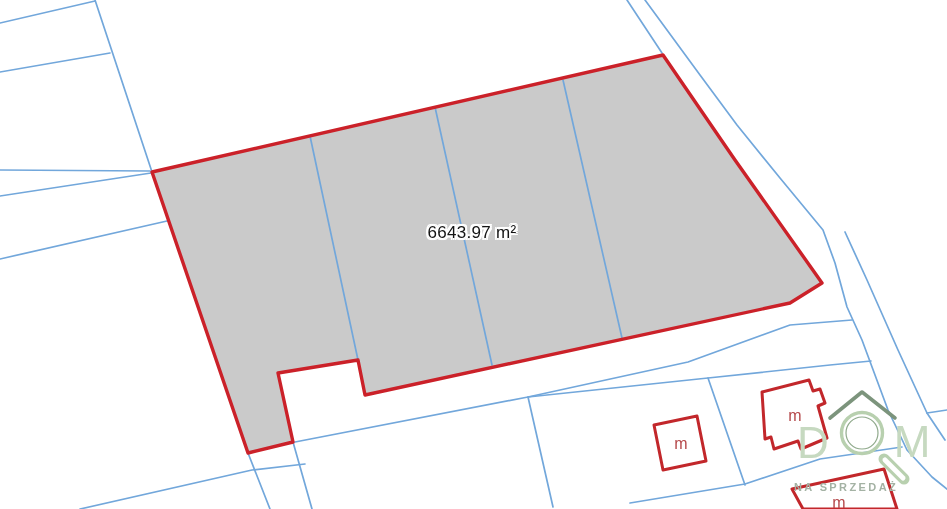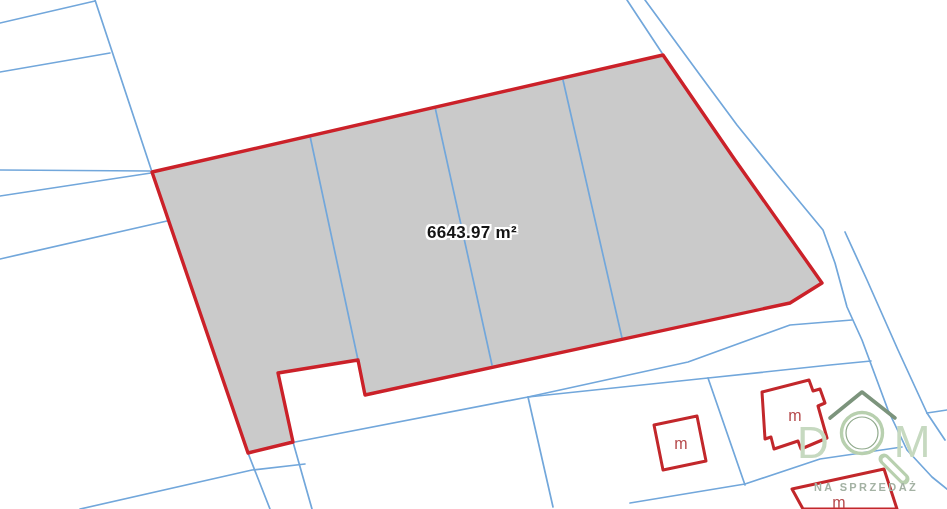--- a/index.html
+++ b/index.html
@@ -12,40 +12,39 @@
   }
   .stage svg{position:absolute;left:0;top:0;}
   .overlay{
     position:absolute;
     transform:translate(-50%,-50%);
     white-space:nowrap;
     pointer-events:none;
   }
   .area-label{
     font-size:17px;
-    font-weight:bold;
+    font-weight:normal;
     color:#141414;
     letter-spacing:.3px;
     text-shadow:
       -2px -2px 0 #fff, 2px -2px 0 #fff, -2px 2px 0 #fff, 2px 2px 0 #fff,
       -2px 0 0 #fff, 2px 0 0 #fff, 0 -2px 0 #fff, 0 2px 0 #fff,
       0 0 3px #fff, 0 0 3px #fff;
   }
   .logo-letter{
     font-size:44px;
     font-weight:400;
     color:#c6d9c0;
     line-height:1;
   }
   .logo-caption{
     font-size:11px;
     letter-spacing:2.4px;
     color:#a4b2a4;
     font-weight:bold;
-    margin-left:20px;
   }
   .svg-m-label{
     font-family:"Liberation Sans", sans-serif;
   }
 </style>
 </head>
 <body>
 
 <div class="stage">
   <svg id="map-svg" width="947" height="509" viewBox="0 0 947 509">

